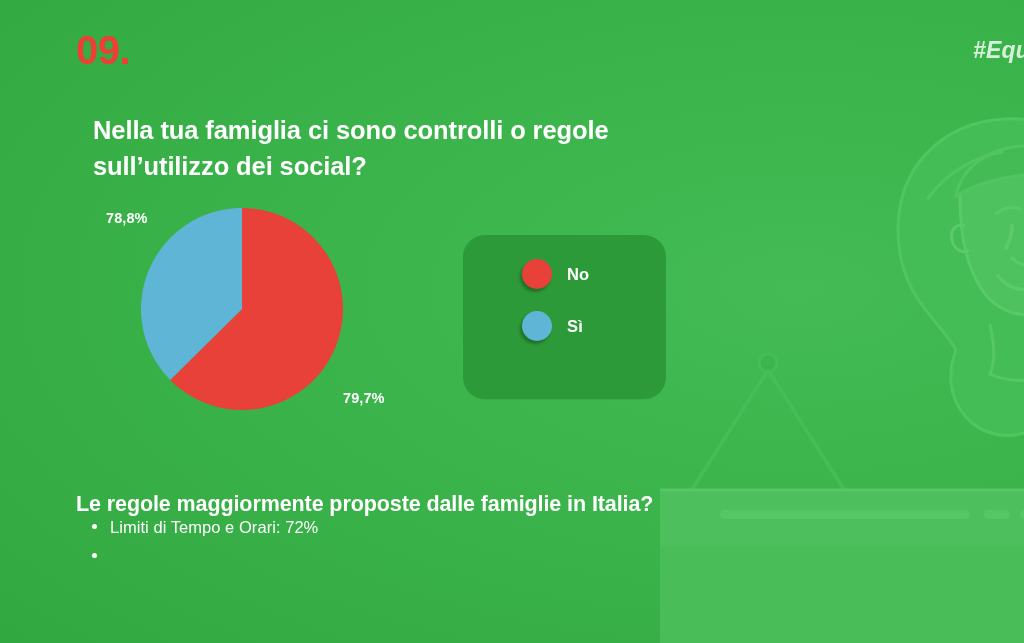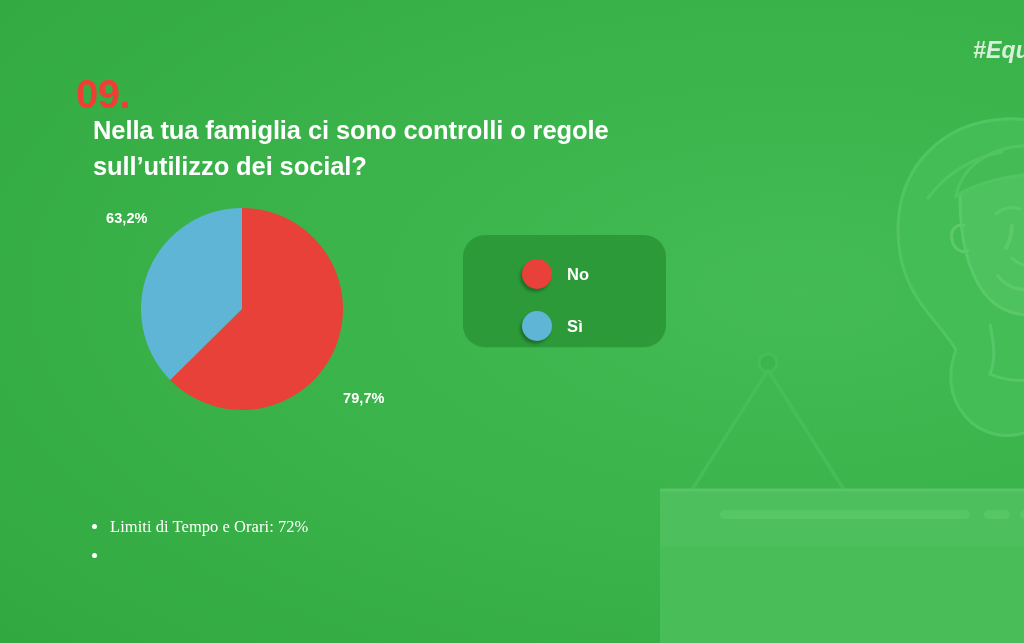--- a/index.html
+++ b/index.html
@@ -34,21 +34,20 @@
   
   #slide-number {
     position: absolute;
     left: 76px;
     top: 30px;
     font-size: 40px;
     font-weight: bold;
     color: #ef3e33;
     letter-spacing: -0.5px;
     line-height: 1;
-    margin-top: 44px;
   }
 
   
   #hashtag {
     position: absolute;
     right: -6px;
     top: 37px;
     font-size: 23px;
     font-style: italic;
     font-weight: 600;
@@ -90,21 +89,21 @@
   }
   #label-si { left: 106px;  top: 210px; }
   #label-no { left: 343px;  top: 390px; }
 
   
   #legend {
     position: absolute;
     left: 463px;
     top: 235px;
     width: 203px;
-    height: 112px;
+    height: 164px;
     background: #2c9a38;
     border-radius: 22px;
     box-shadow: 0 1px 0 rgba(0,0,0,0.05);
     text-decoration: underline;
   }
   .legend-row {
     position: absolute;
     left: 59px;
     display: flex;
     align-items: center;
@@ -141,21 +140,20 @@
     letter-spacing: -0.1px;
   }
   #rules-list {
     position: absolute;
     left: 78px;
     top: 514px;
     width: 790px;
     margin: 0;
     padding: 0;
     list-style: none;
-    font-family: Liberation Serif, serif;
   }
   #rules-list li {
     position: relative;
     padding-left: 32px;
     font-size: 16.5px;
     color: #ffffff;
     line-height: 1.62;
     margin-bottom: 2px;
     letter-spacing: 0.05px;
   }
@@ -294,34 +292,35 @@
   <h1 id="question">Nella tua famiglia ci sono controlli o regole sull’utilizzo dei social?</h1>
 
   <div id="pie-wrap">
     <svg id="pie-svg" viewBox="0 0 202 202" xmlns="http://www.w3.org/2000/svg">
 
       <path id="slice-no" fill="#e8413a" d="M 101 101 L 101.00 0.00 A 101 101 0 1 1 29.13 171.97 Z"></path>
 
       <path id="slice-si" fill="#5fb5d6" d="M 101 101 L 29.13 171.97 A 101 101 0 0 1 101.00 0.00 Z"></path>
     </svg>
   </div>
-  <div class="pie-label" id="label-si">63,2%</div>
+  <div class="pie-label" id="label-si">78,8%</div>
   <div class="pie-label" id="label-no">79,7%</div>
 
   <div id="legend">
     <div class="legend-row" id="legend-row-no">
       <span class="legend-dot no"></span>
       <span class="legend-label">No</span>
     </div>
     <div class="legend-row" id="legend-row-si">
       <span class="legend-dot si"></span>
       <span class="legend-label">Sì</span>
     </div>
   </div>
 
+  <h2 id="rules-title">Le regole maggiormente proposte dalle famiglie in Italia?</h2>
   <ul id="rules-list">
     <li>
       <span class="bullet"></span>
       <span>Limiti di Tempo e Orari: 72%</span>
     </li>
     <li>
       <span class="bullet"></span>
     </li>
   </ul>
 

